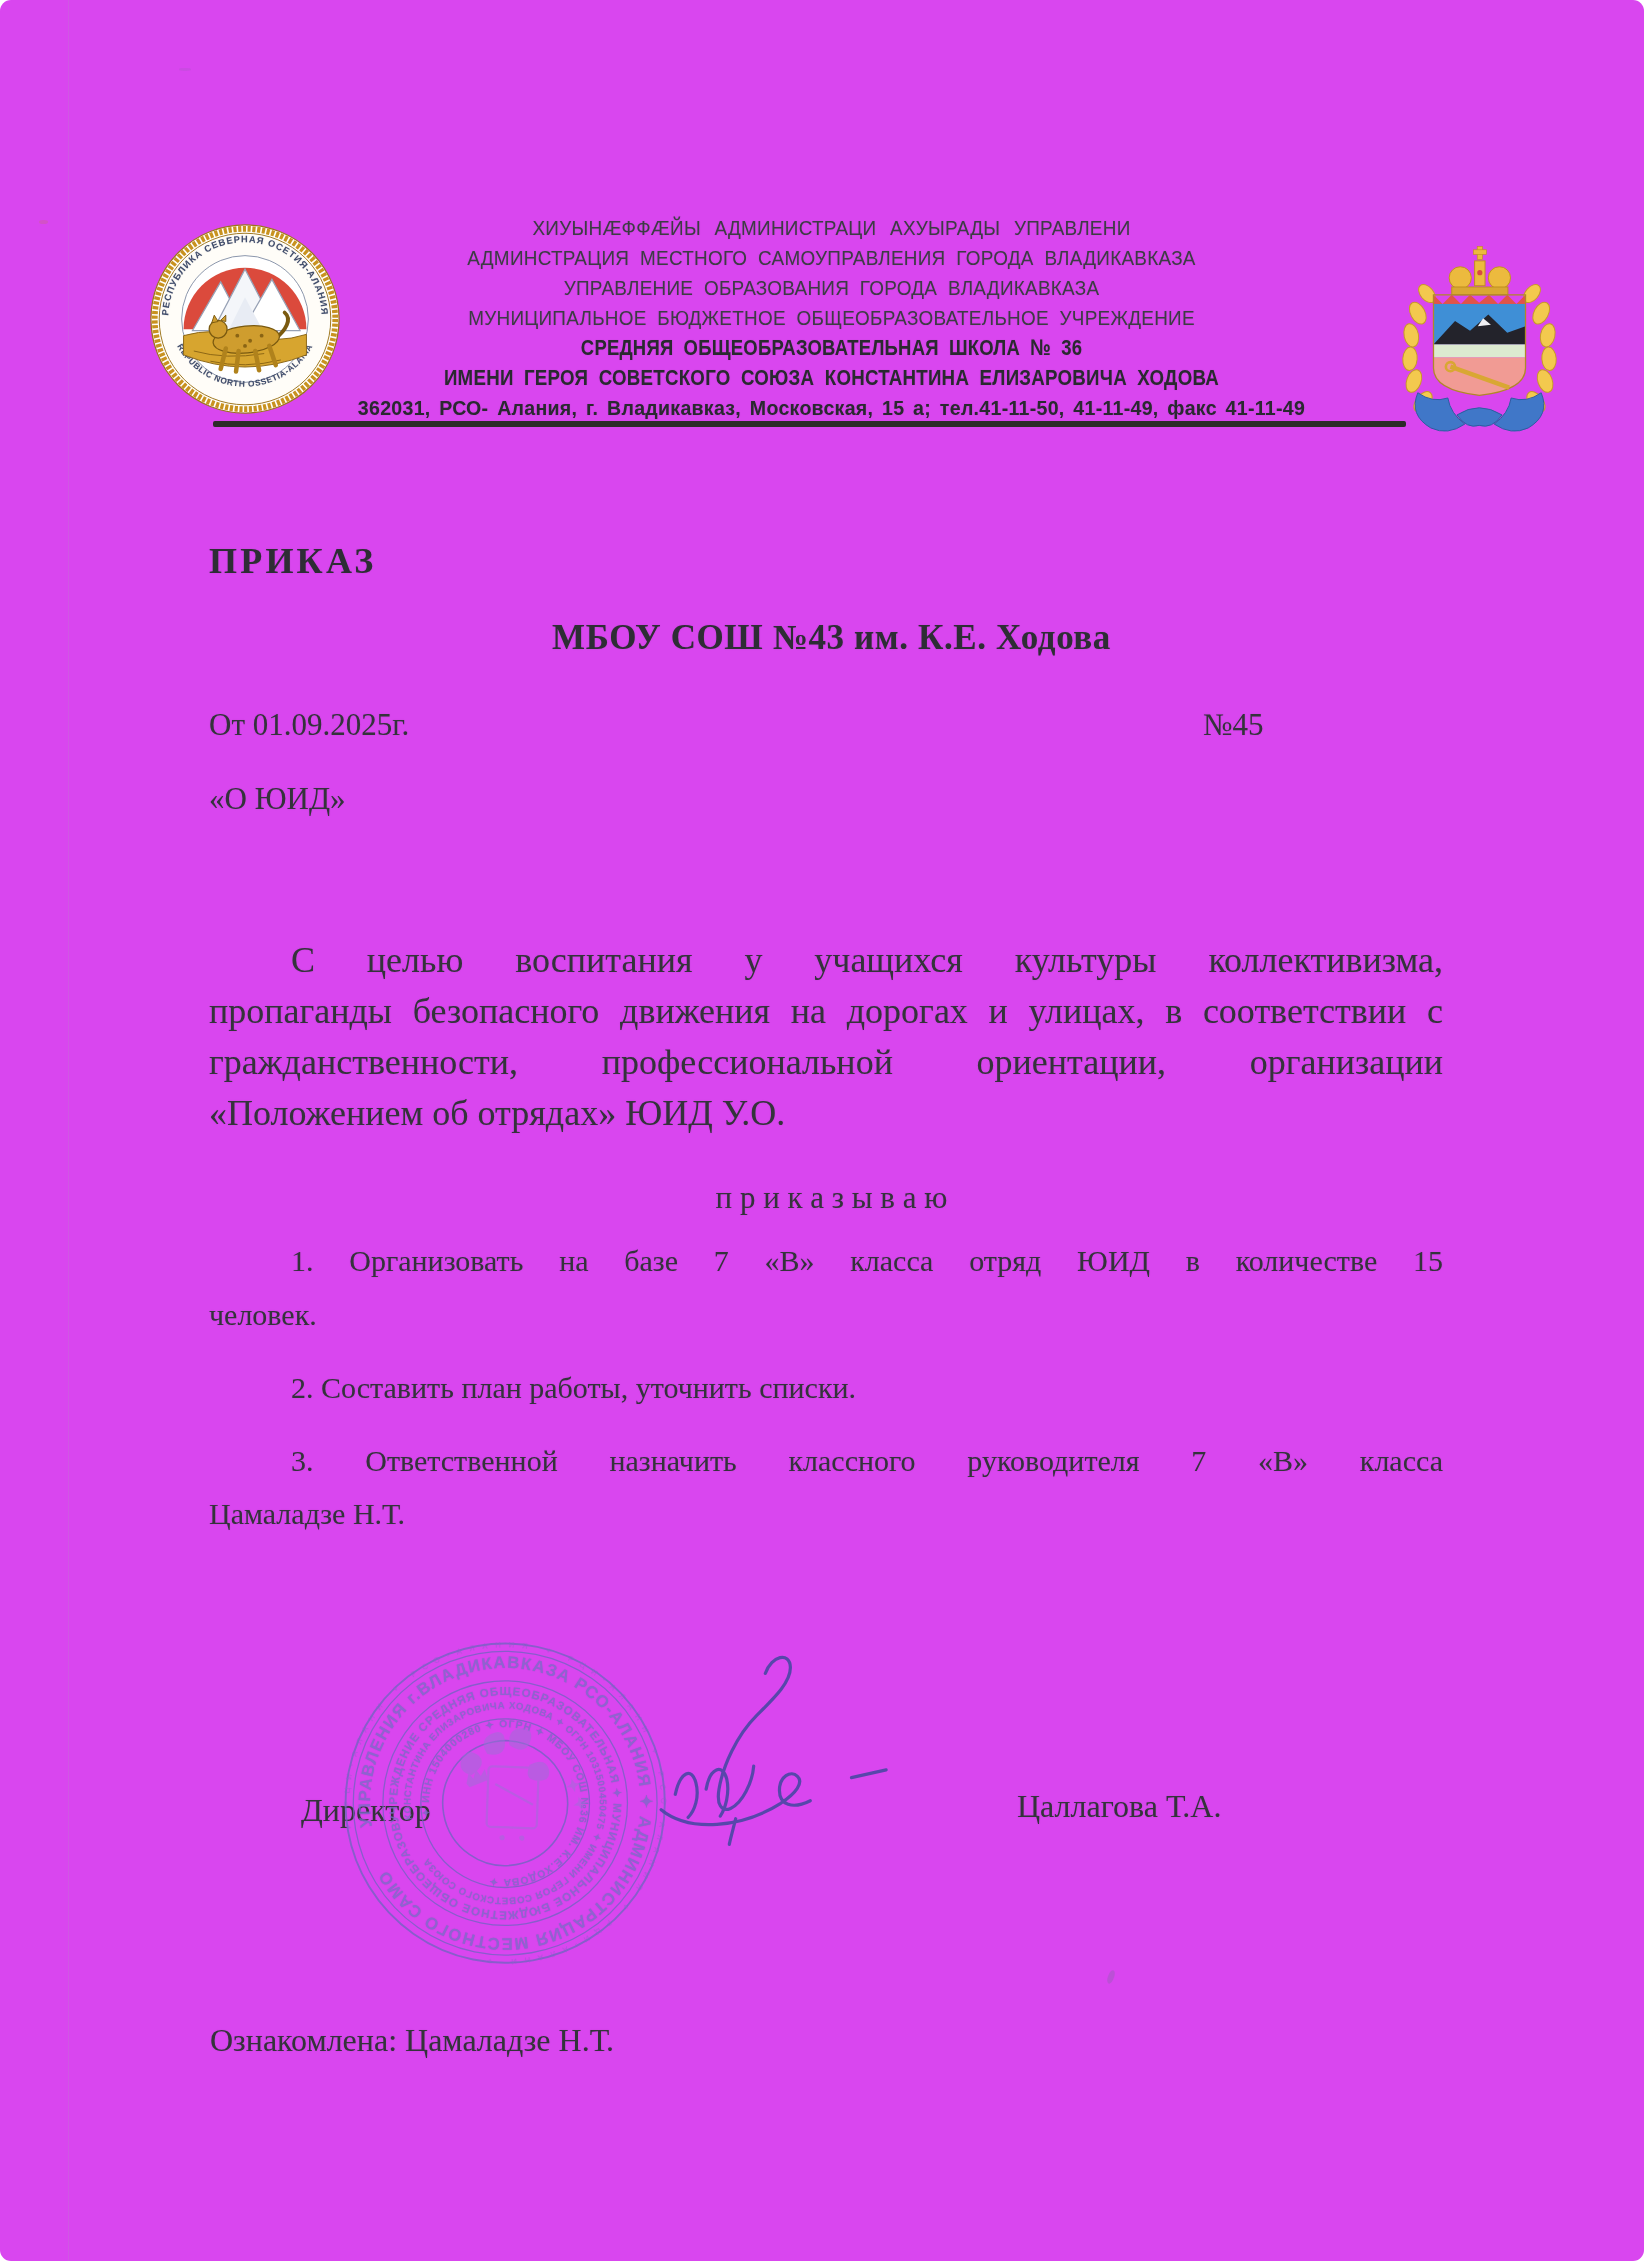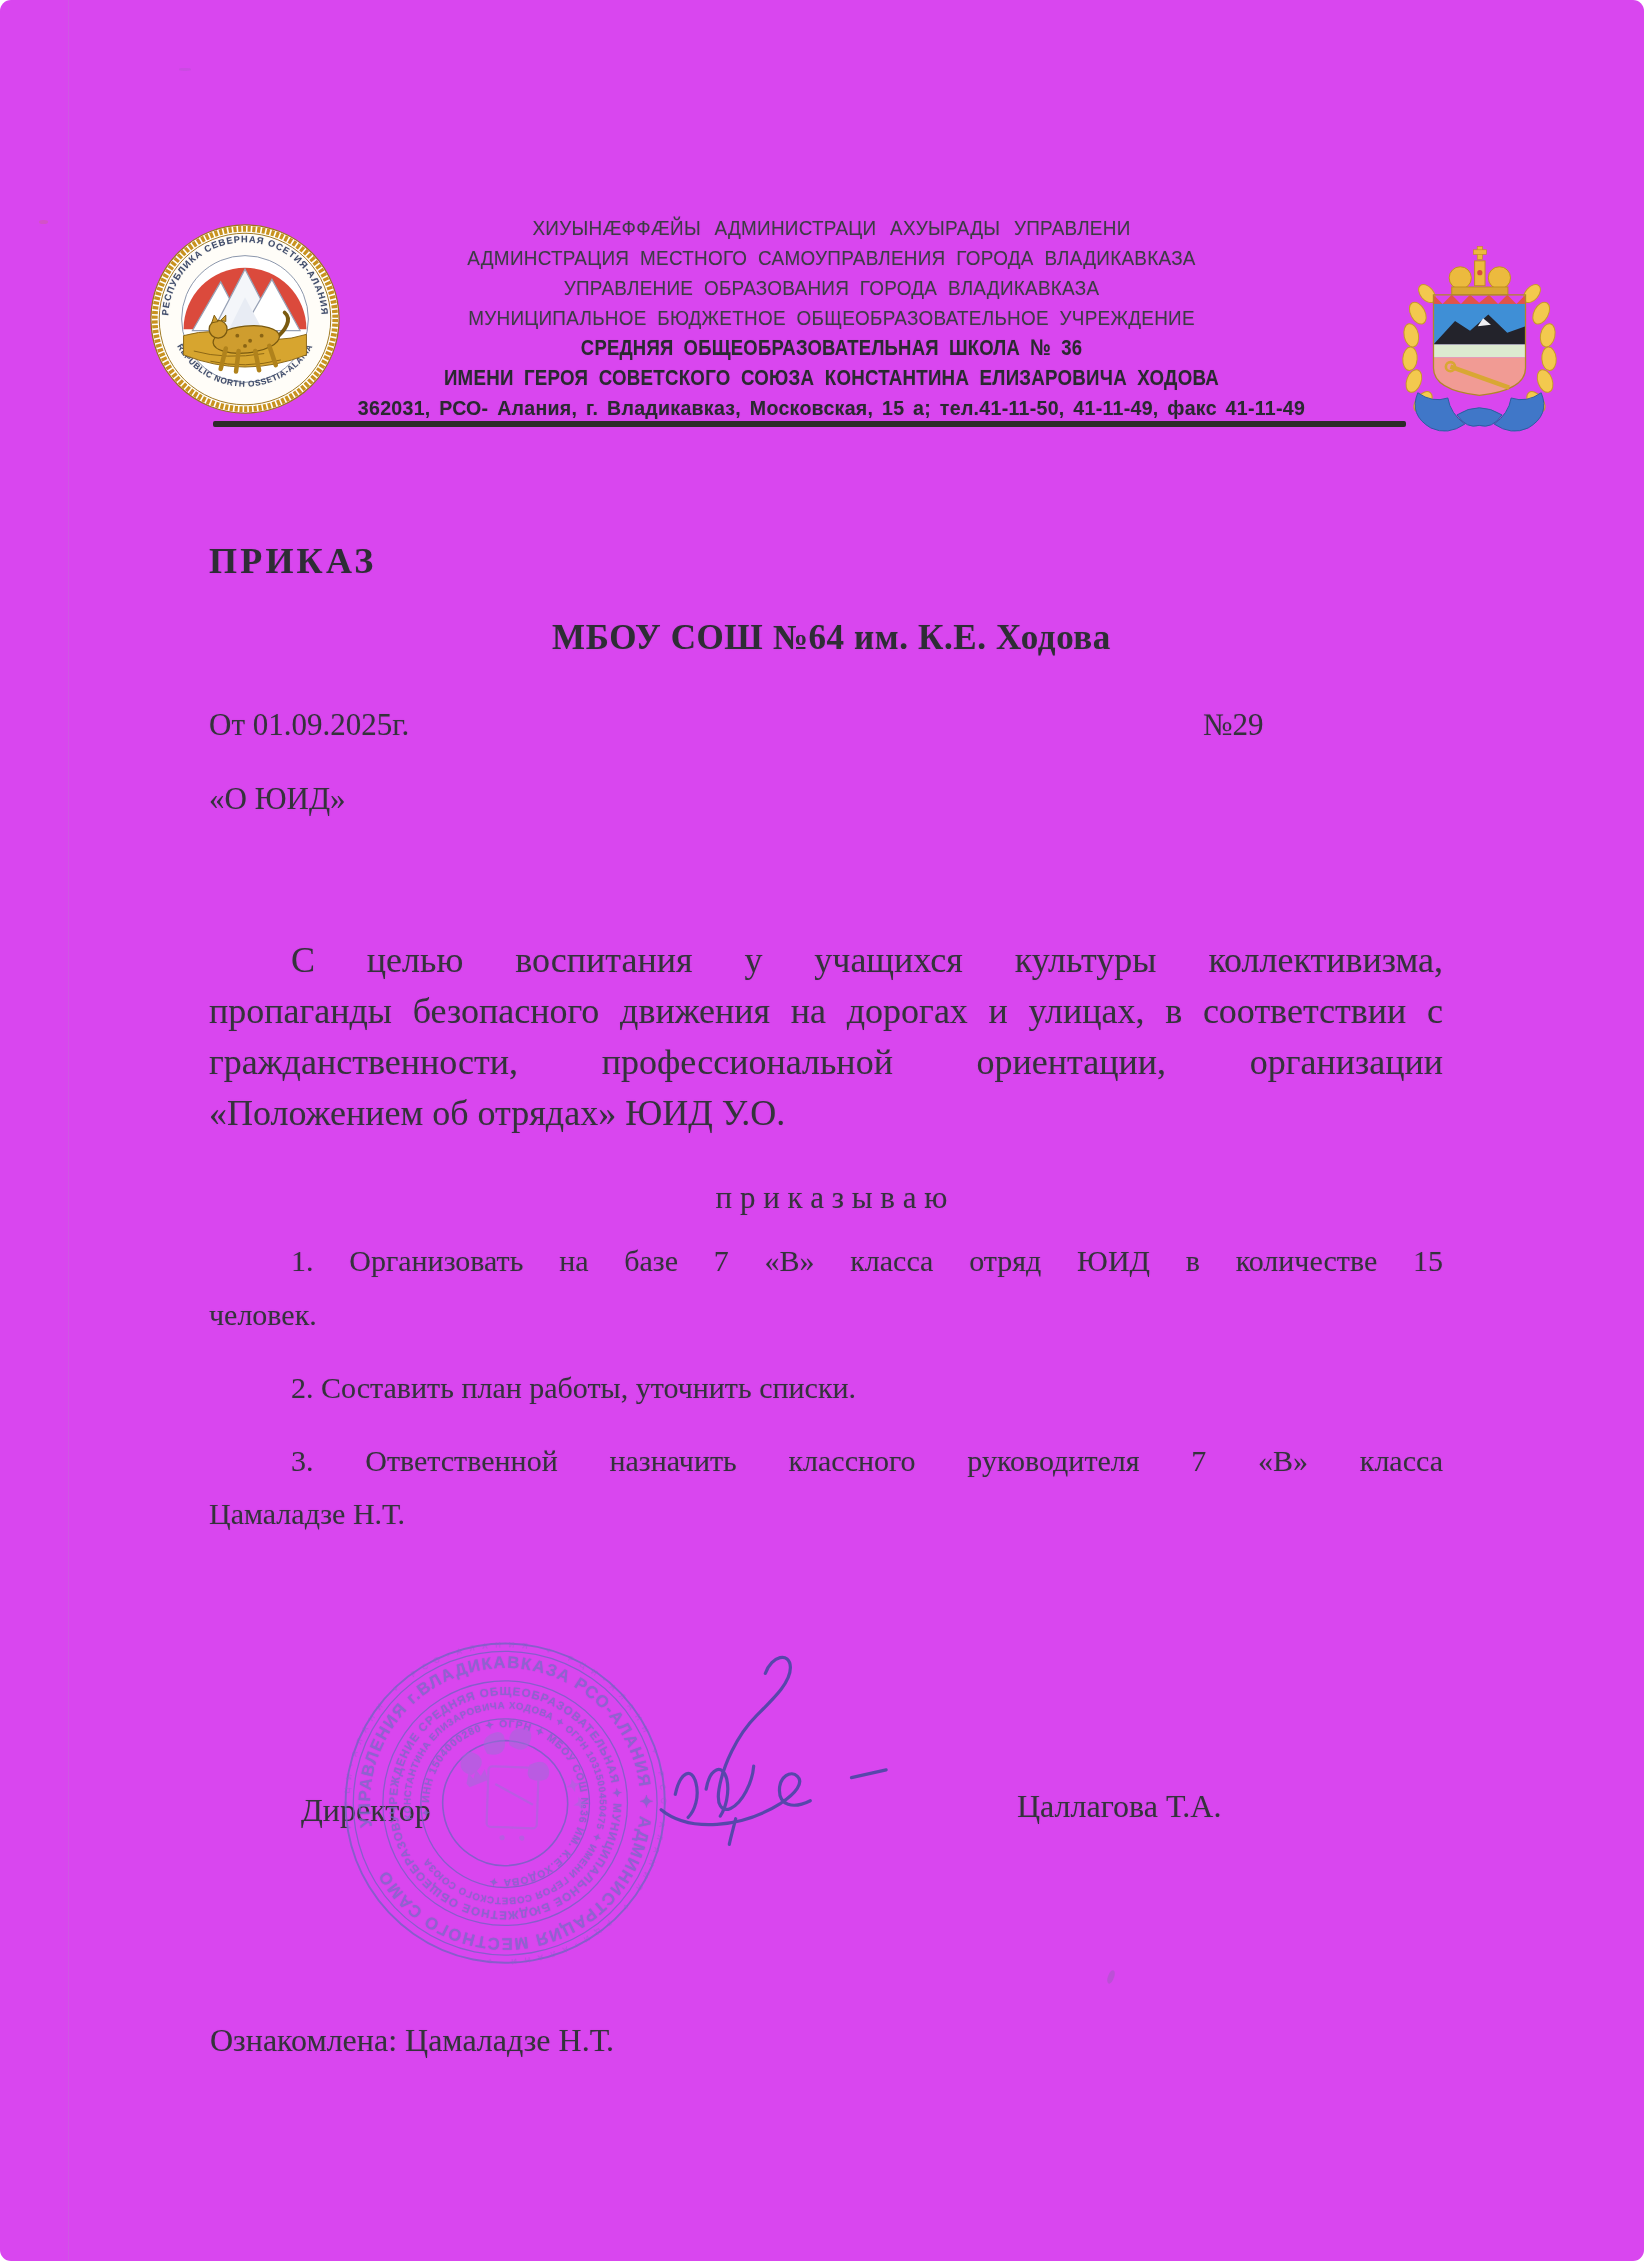--- a/index.html
+++ b/index.html
@@ -161,25 +161,25 @@
       <polygon points="138,136 150,146 130,148" fill="#f0f0f4" stroke="none"></polygon>
       <rect x="62" y="176" width="141" height="20" fill="#dcead0" stroke="none"></rect>
       <path d="M62,196 H203 V212 Q203,246 132.5,254 Q62,246 62,212 Z" fill="#f19b94" stroke="none"></path>
       <path d="M62,100 H203 V212 Q203,246 132.5,254 Q62,246 62,212 Z" fill="none"></path>
       <line x1="88" y1="210" x2="178" y2="242" stroke="#d9a733" stroke-width="7"></line>
       <circle cx="88" cy="210" r="7" fill="none" stroke="#d9a733" stroke-width="4"></circle>
     </g>
   </svg>
 
   <div class="title">ПРИКАЗ</div>
-  <div class="subtitle">МБОУ СОШ №64 им. К.Е. Ходова</div>
+  <div class="subtitle">МБОУ СОШ №43 им. К.Е. Ходова</div>
 
   <div class="meta">
     <span>От 01.09.2025г.</span>
-    <span class="num">№29</span>
+    <span class="num">№45</span>
   </div>
 
   <div class="subject">«О ЮИД»</div>
 
   <div class="para">
     <div class="jl ind">С целью воспитания у учащихся культуры коллективизма,</div>
     <div class="jl">пропаганды безопасного движения на дорогах и улицах, в соответствии с</div>
     <div class="jl">гражданственности, профессиональной ориентации, организации</div>
     <div>«Положением об отрядах» ЮИД У.О.</div>
   </div>

